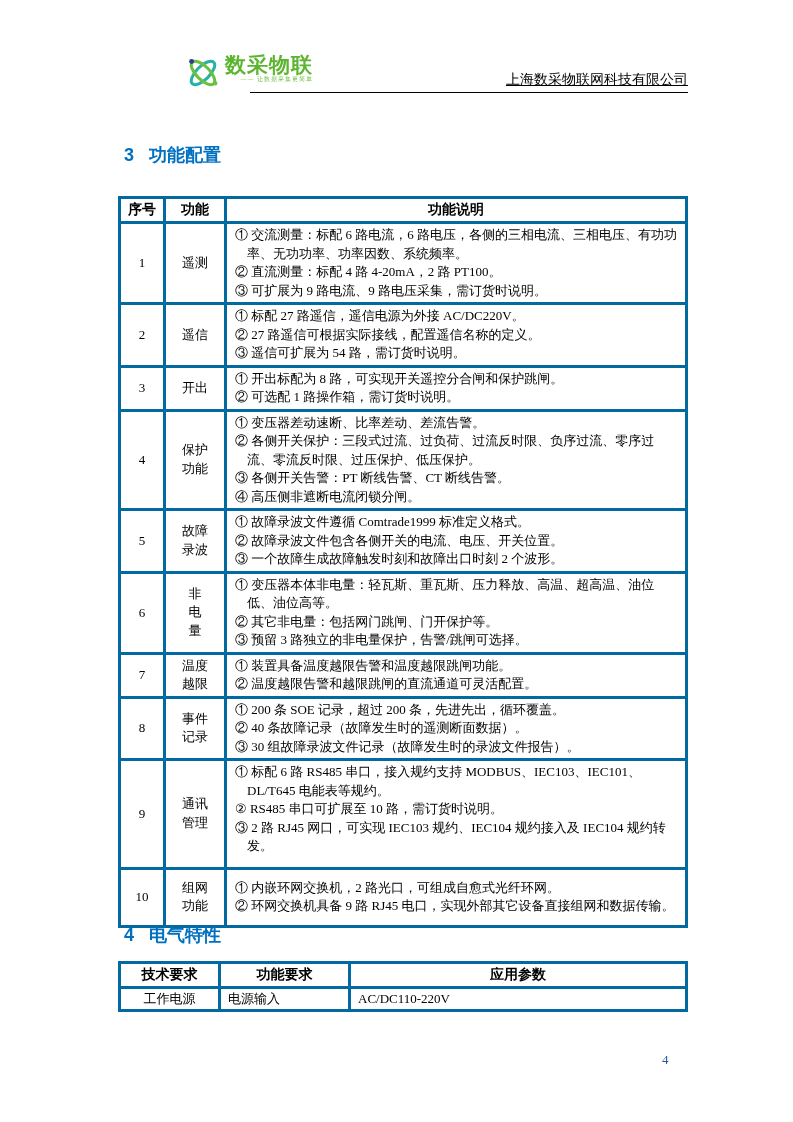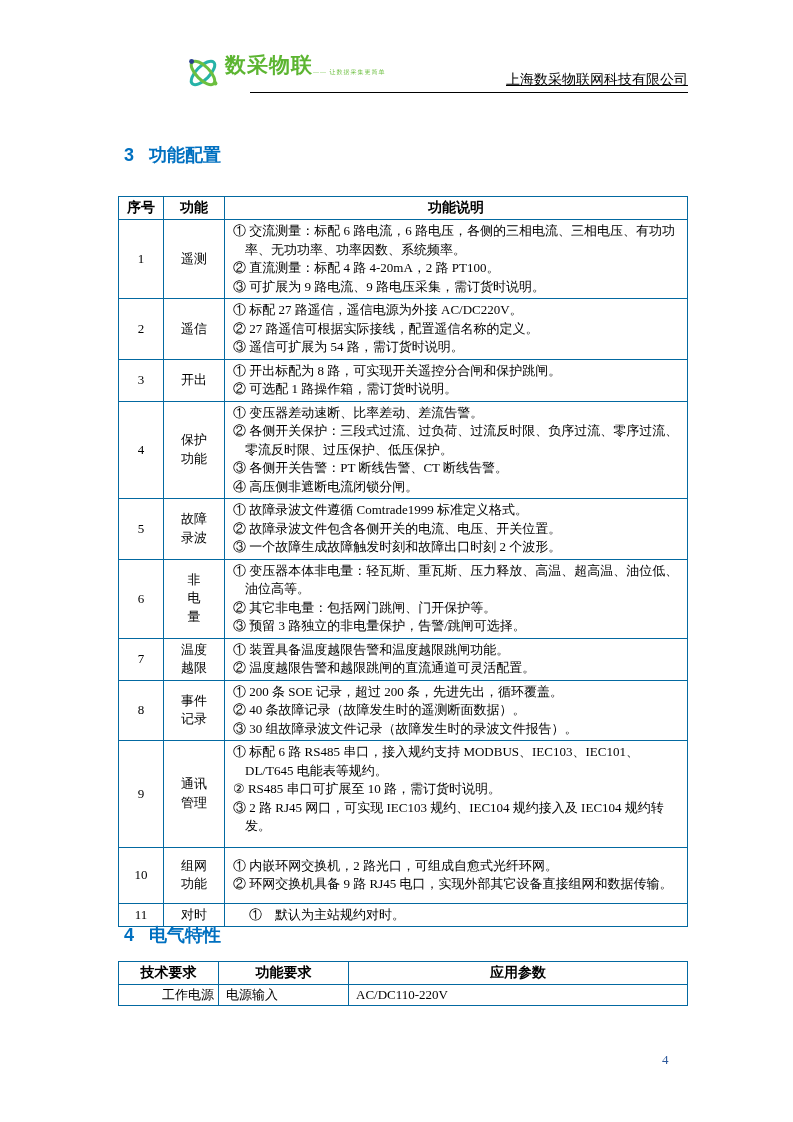--- a/index.html
+++ b/index.html
@@ -3,56 +3,56 @@
 <meta charset="utf-8">
 <style>
   html,body{margin:0;padding:0;background:#fff;}
   .page{position:relative;width:793px;height:1122px;background:#ffffff;overflow:hidden;
         font-family:"Liberation Serif","DejaVu Serif",serif;color:#000;}
 
   
   .header-rule{position:absolute;left:250px;top:92px;width:438px;border-bottom:1px solid #000;}
   .logo{position:absolute;left:184px;top:53px;display:flex;align-items:flex-start;gap:3px;}
   .logo svg{display:block;}
-  .logo-text-wrap{display:flex;flex-direction:row;}
+  .logo-text-wrap{display:flex;flex-direction:column;}
   .logo-name{font-family:"Liberation Sans","DejaVu Sans",sans-serif;font-weight:bold;
              font-size:21px;line-height:23px;color:#5cb531;letter-spacing:1px;}
   .logo-tagline{font-size:6px;line-height:7px;color:#6cbf3f;letter-spacing:1px;align-self:flex-end;}
   .company-name{position:absolute;top:71px;right:105px;font-size:14px;line-height:18px;
                 text-decoration:underline;}
   .promo-banner{position:absolute;left:118px;top:95px;background:#00df00;color:#000;
                 font-size:14.5px;line-height:20px;padding:1px 2px;}
 
   
   .section-heading{position:absolute;left:124px;font-family:"Liberation Sans","DejaVu Sans",sans-serif;
                    font-weight:bold;color:#0070c0;font-size:18px;line-height:28px;}
   #sec3{top:141px;}
   #sec4{top:921px;}
   .section-heading .num{margin-right:15px;}
 
   
   table{position:absolute;left:118px;border-collapse:collapse;table-layout:fixed;width:570px;
         background:#fff;}
-  th,td{border:1px solid #0369a1;}
+  th,td{border:3px solid #0369a1;}
   th{font-family:"Liberation Sans","DejaVu Sans",sans-serif;font-weight:bold;font-size:14px;
      text-align:center;padding:2px 2px;height:17px;}
 
   #function-table{top:196px;}
   #function-table .c-no{text-align:center;vertical-align:middle;font-size:13px;}
   #function-table .c-fn{text-align:center;vertical-align:middle;font-size:13px;line-height:18.5px;
                         white-space:pre-line;}
   #function-table .c-desc{padding:2px 6px 2px 8px;font-size:13px;line-height:18.5px;vertical-align:middle;}
   #function-table .item{padding-left:12px;text-indent:-12px;}
   #function-table tbody tr:nth-child(9) .c-desc{padding-bottom:11px;}
   #function-table tbody tr:nth-child(10) .c-desc{padding-top:9px;padding-bottom:9px;}
   #function-table tbody tr:nth-child(11) .c-desc{padding-left:24px;}
 
   #electrical-table{top:961px;}
   #electrical-table td{font-size:13px;line-height:18px;padding:1px 4px;}
-  #electrical-table .c-req{text-align:right;}
+  #electrical-table .c-req{text-align:center;}
   #electrical-table .c-freq,#electrical-table .c-param{text-align:left;padding-left:7px;}
 
   
   .page-number{position:absolute;left:662px;top:1052px;font-size:13px;color:#2b579a;}
 </style>
 </head>
 <body>
 
 <div class="page">
 
@@ -180,27 +180,20 @@
         </tr>
         <tr>
           <td class="c-no">10</td>
           <td class="c-fn">组网
 功能</td>
           <td class="c-desc">
             <div class="item">① 内嵌环网交换机，2 路光口，可组成自愈式光纤环网。</div>
             <div class="item">② 环网交换机具备 9 路 RJ45 电口，实现外部其它设备直接组网和数据传输。</div>
           </td>
         </tr>
-        <tr>
-          <td class="c-no">11</td>
-          <td class="c-fn">对时</td>
-          <td class="c-desc">
-            <div class="item">①　默认为主站规约对时。</div>
-          </td>
-        </tr>
       </tbody>
   </table>
 
   <div class="section-heading" id="sec4">
     <span class="num">4</span><span>电气特性</span>
   </div>
 
   <table id="electrical-table">
     <colgroup>
         <col style="width:100px">

